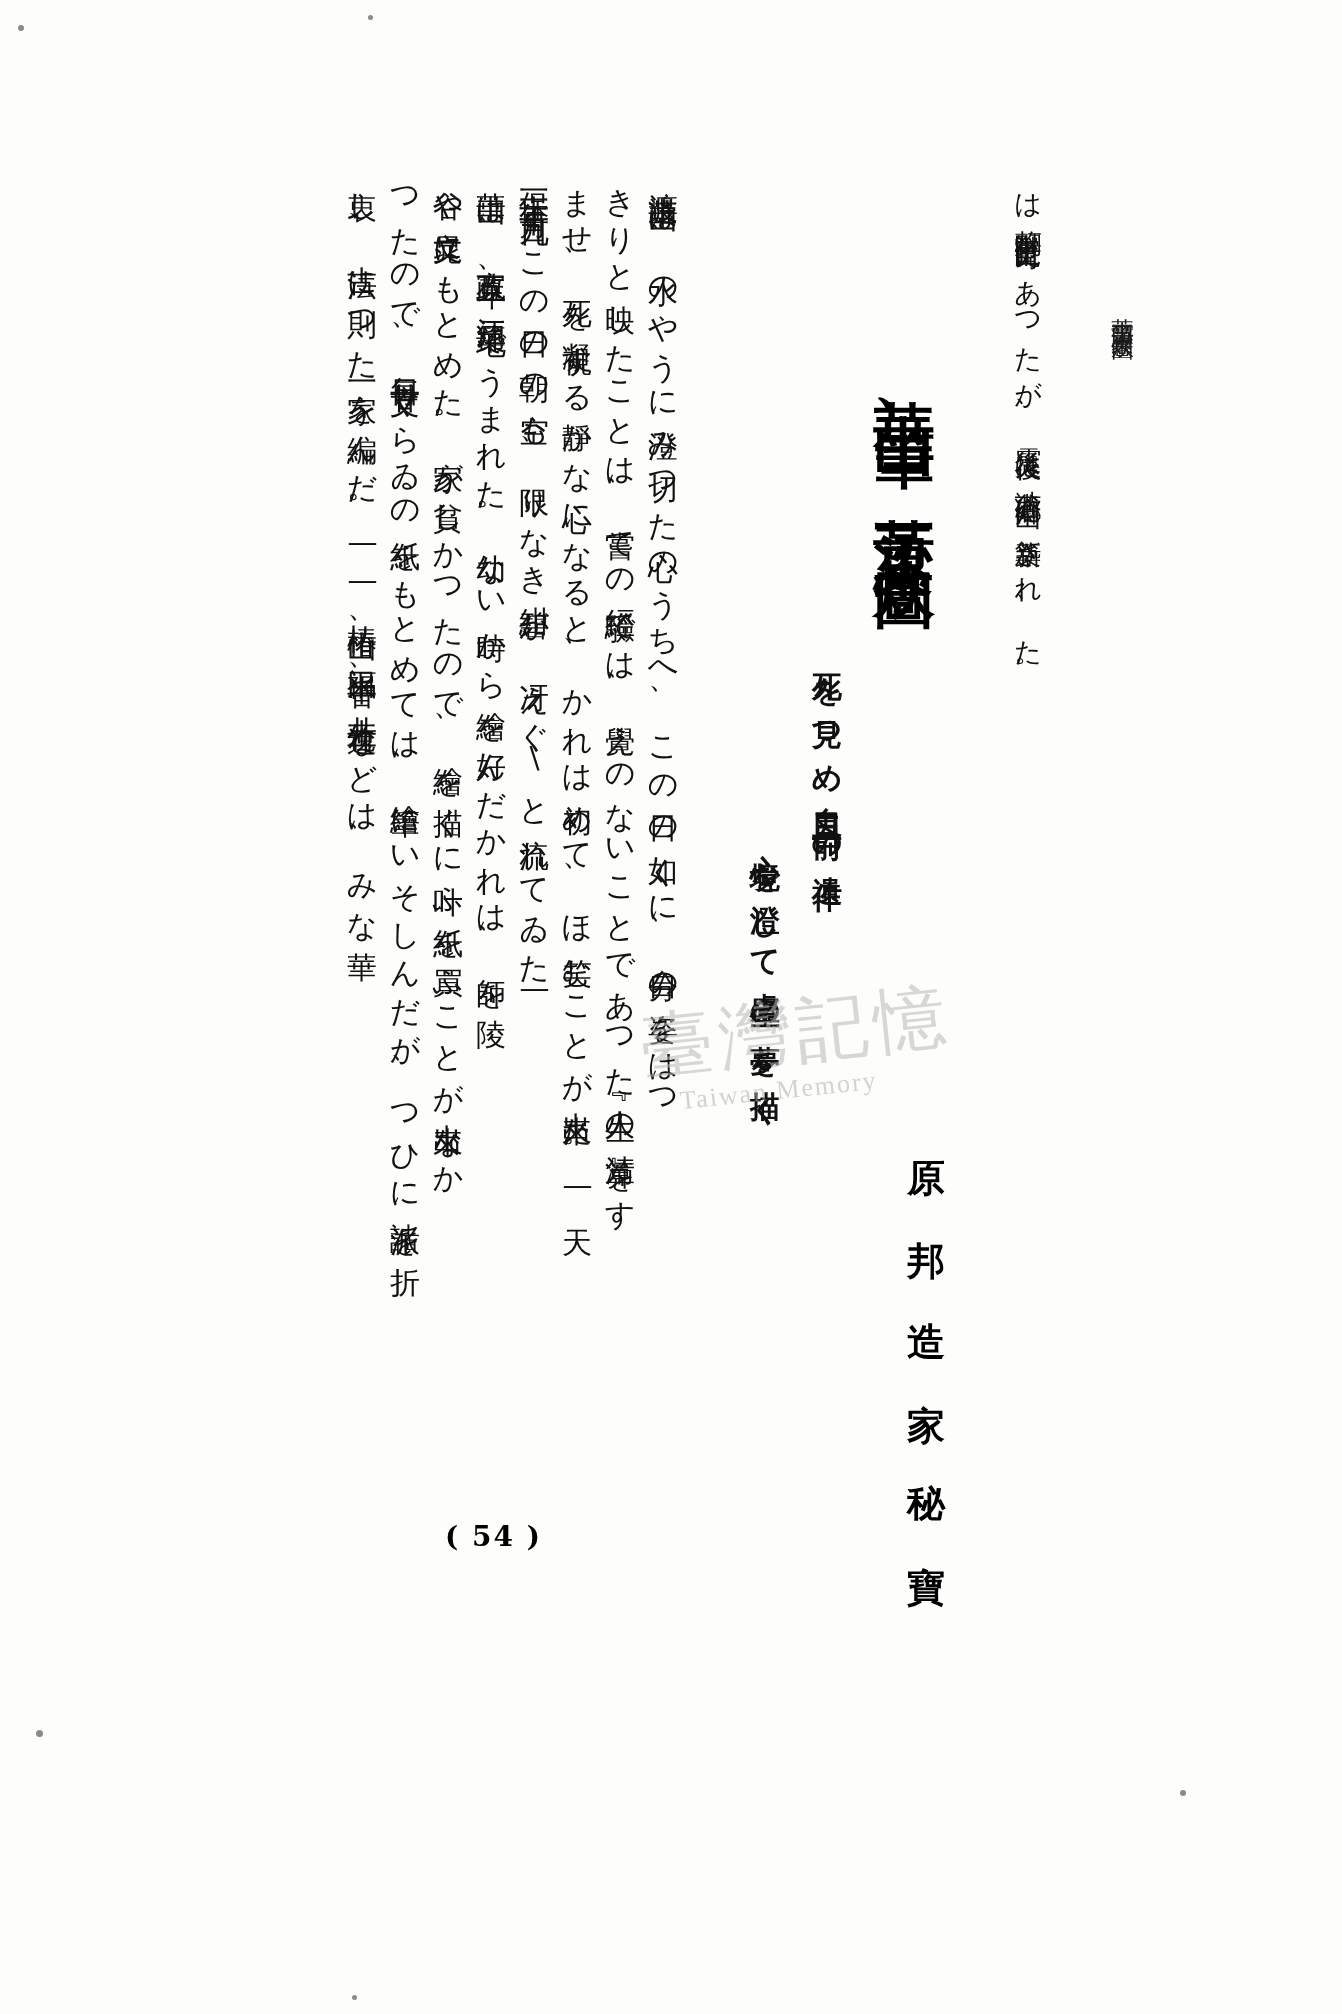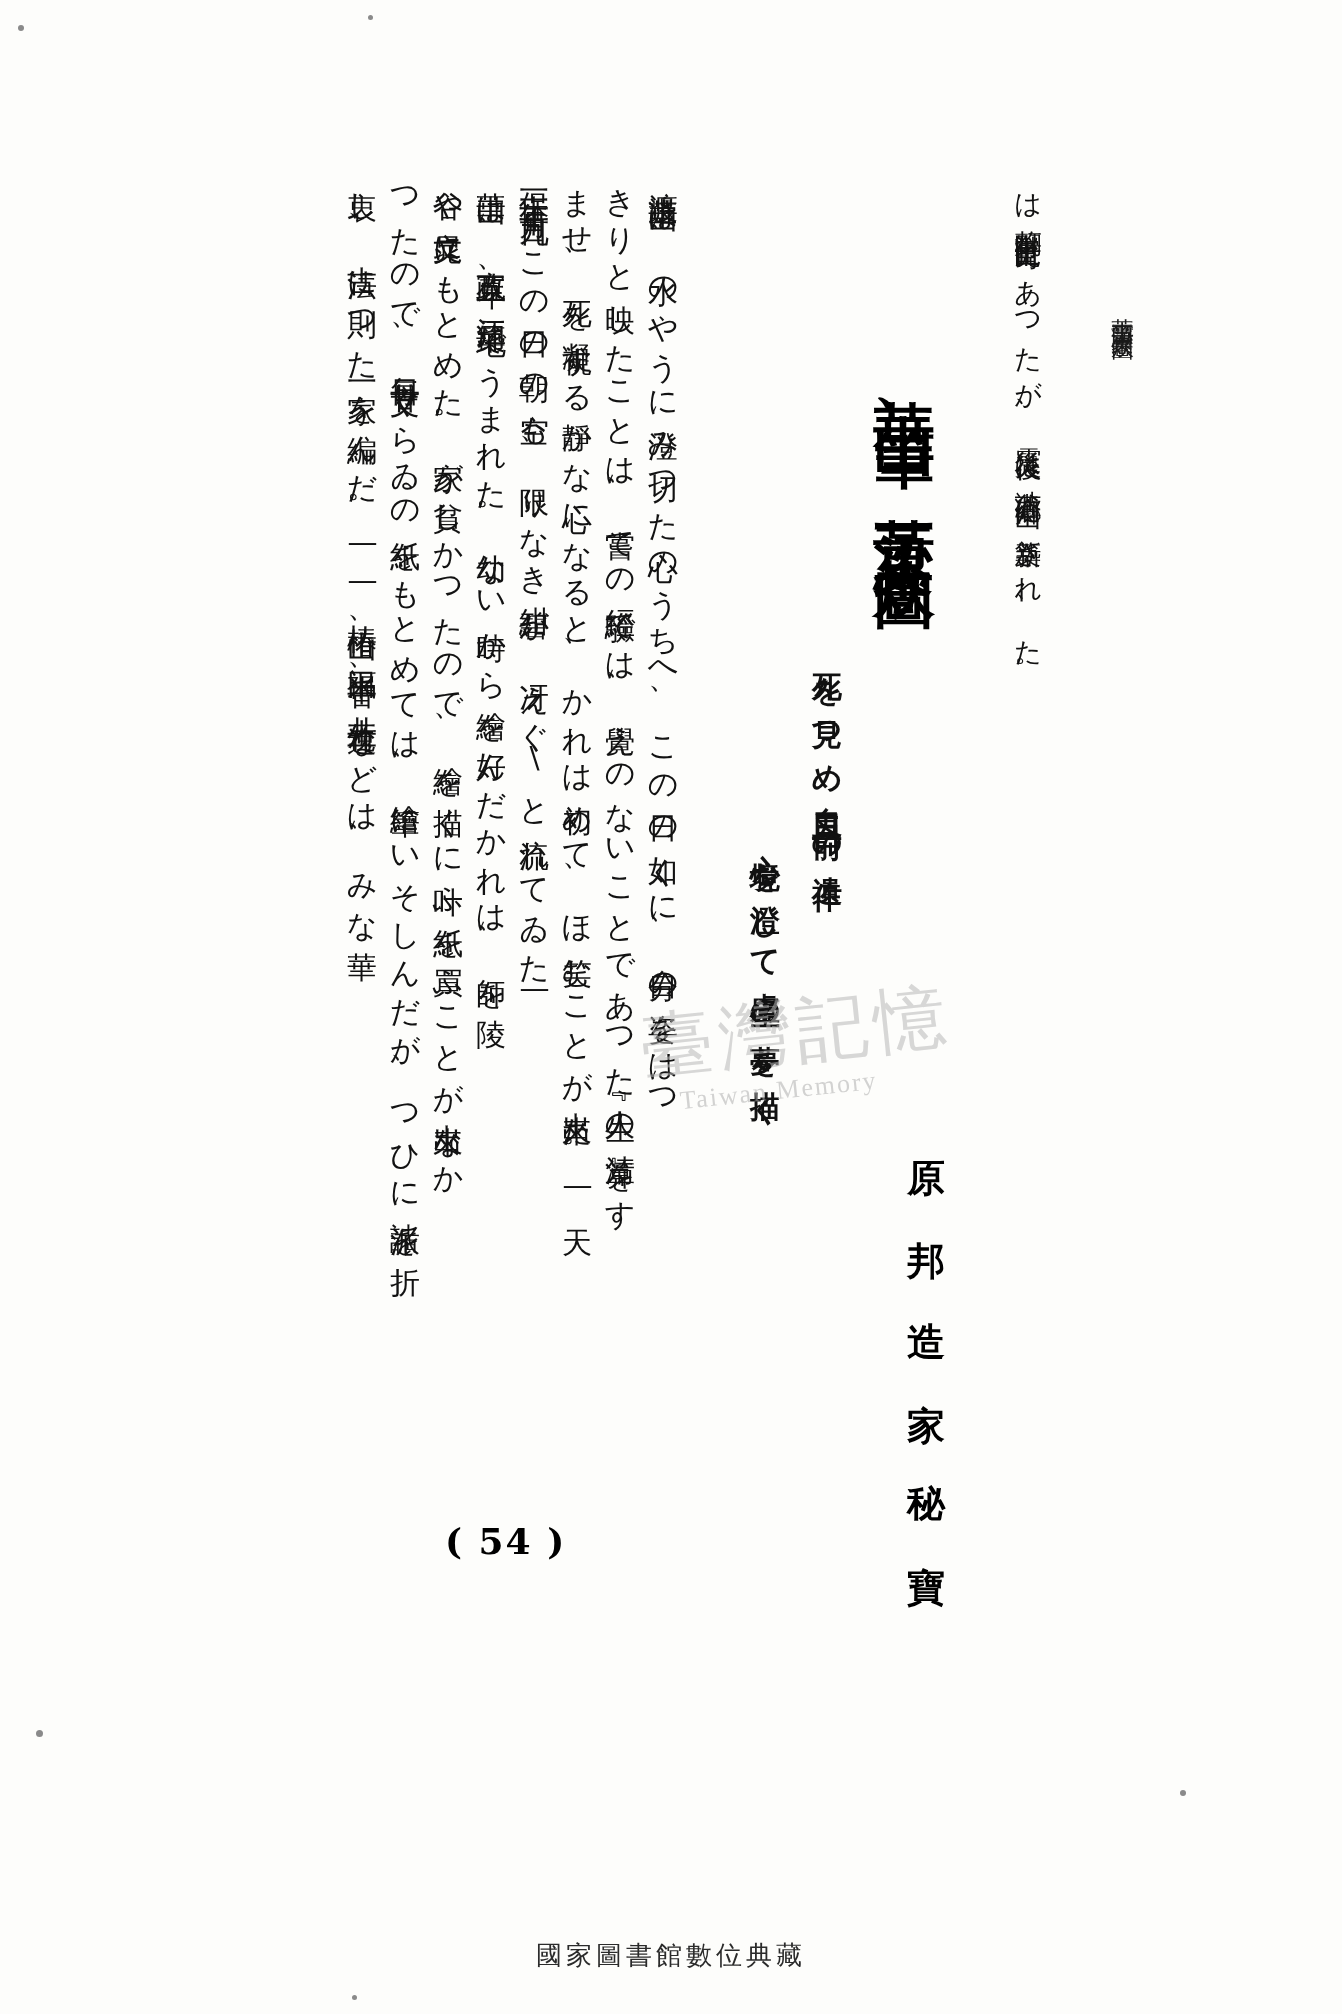--- a/index.html
+++ b/index.html
@@ -111,21 +111,21 @@
     white-space: nowrap;
     margin-left: 13px;
     height: 1330px;
   }
 
   
   .pagenum {
     position: absolute;
     top: 1520px;
     left: 445px;
-    font-size: 36px;
+    font-size: 28px;
     font-weight: bold;
     letter-spacing: 2px;
     color: #000;
   }
 
   
   .footer {
     position: absolute;
     top: 1938px;
     left: 0;
@@ -197,20 +197,19 @@
     <div class="col">衷し、古法に則つた一家を編んだ。——椿椿山、福田半香、井上竹逸などは、みな華</div>
   </div>
 
   <div class="pagenum">( 54 )</div>
 
   <div class="watermark">
     <div class="wm-main">臺灣記憶</div>
     <div class="wm-sub">Taiwan Memory</div>
   </div>
 
-  <div class="footer">國家圖書館數位典藏</div>
 
   <div class="speck" style="top:25px;left:18px;width:6px;height:6px;"></div>
   <div class="speck" style="top:1730px;left:36px;width:7px;height:7px;"></div>
   <div class="speck" style="top:1790px;left:1180px;width:6px;height:6px;"></div>
   <div class="speck" style="top:15px;left:368px;width:5px;height:5px;"></div>
   <div class="speck" style="top:1995px;left:352px;width:5px;height:5px;"></div>
 </div>
 
 </body></html>

